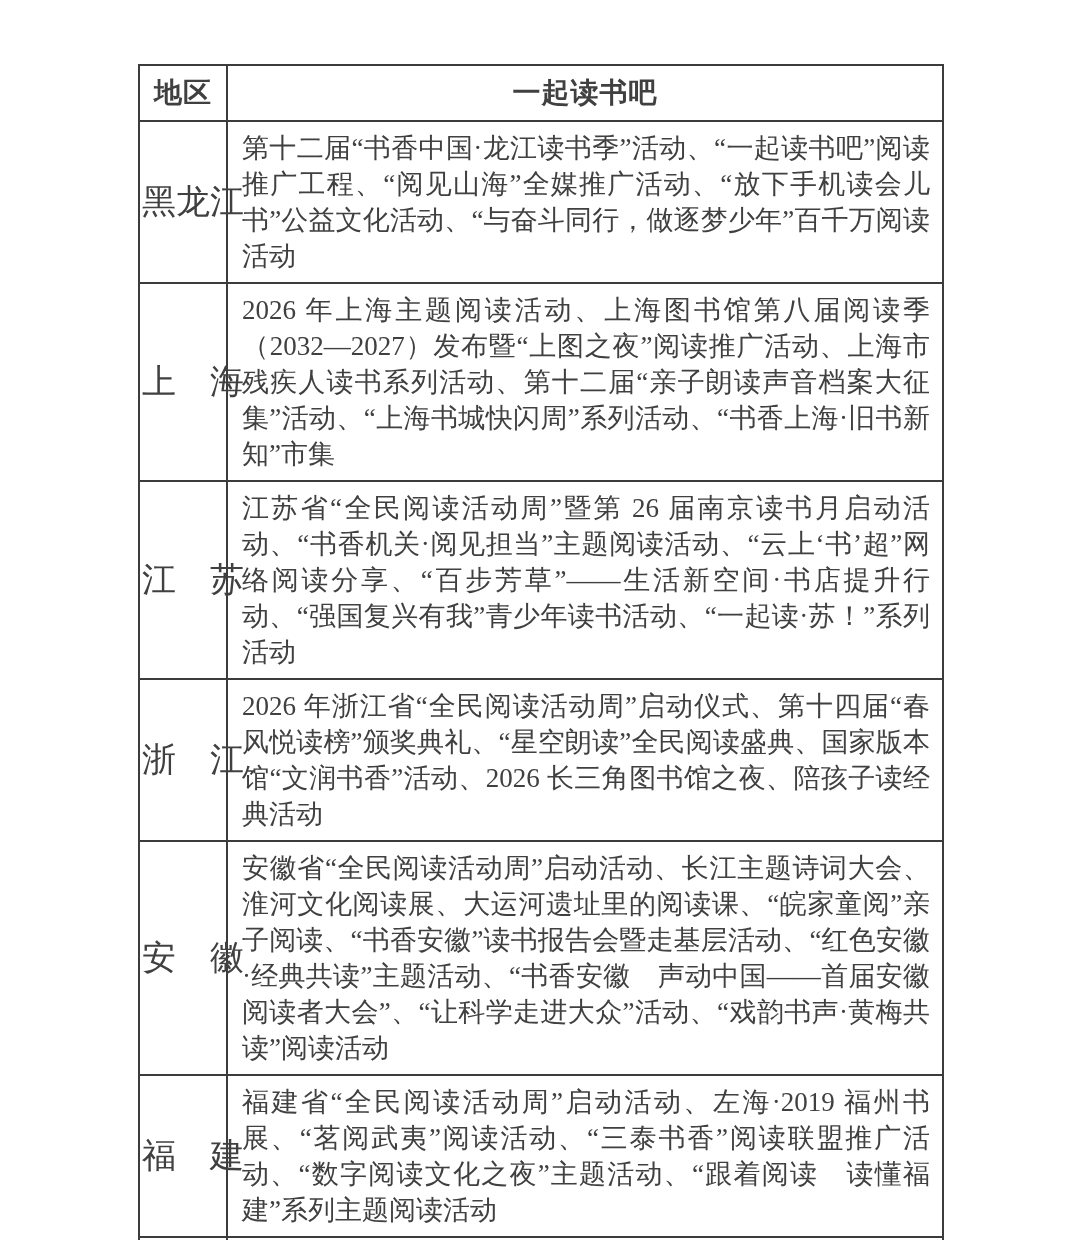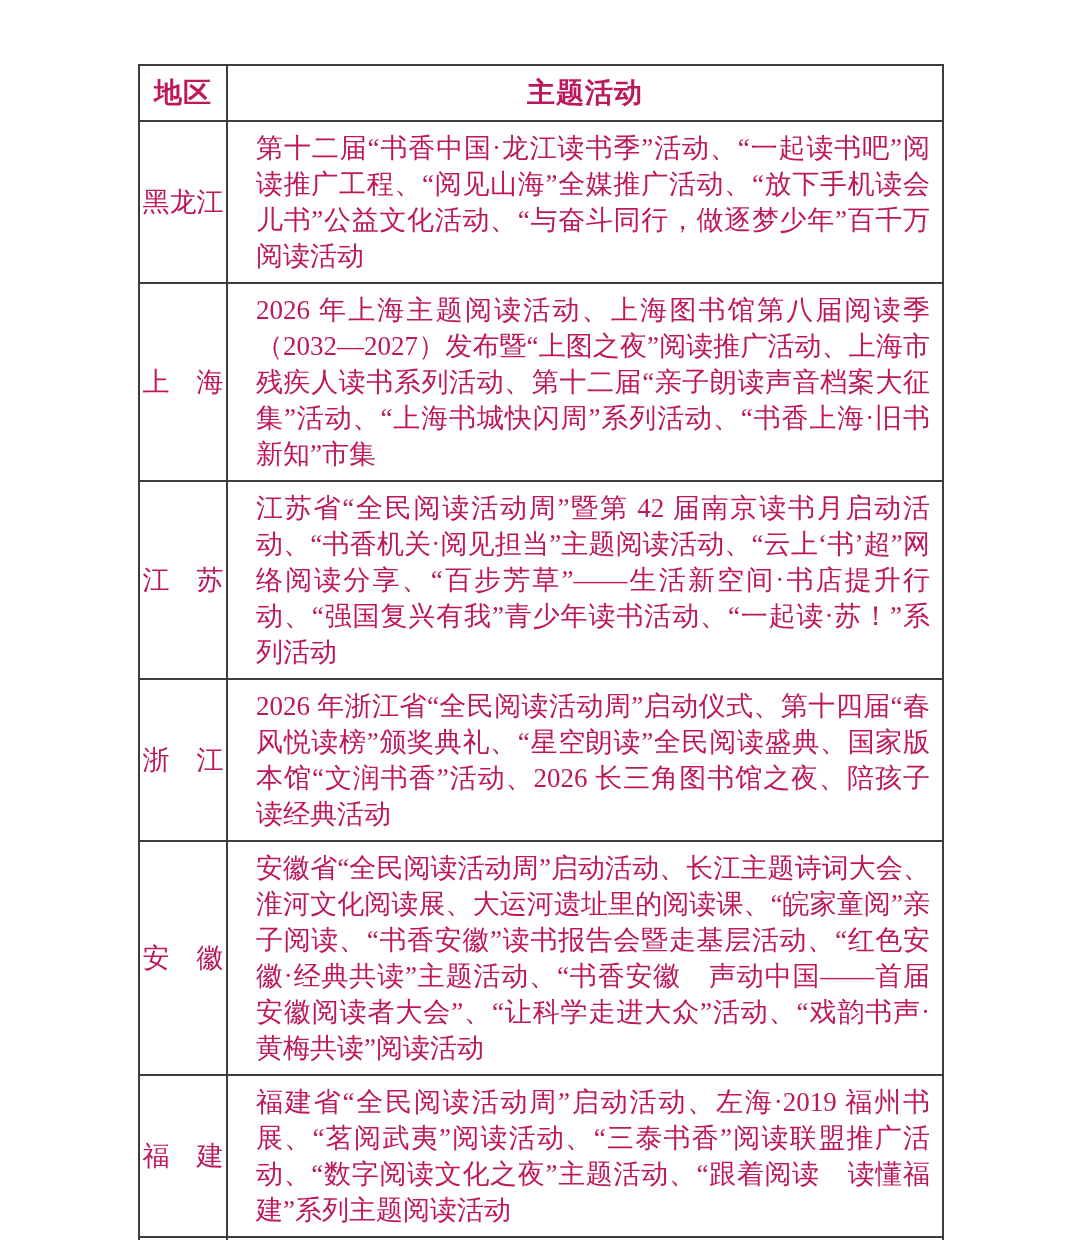--- a/index.html
+++ b/index.html
@@ -6,21 +6,21 @@
     margin: 0;
     padding: 0;
     background: #ffffff;
   }
   .page {
     position: relative;
     width: 984px;
     height: 1240px;
     background: #ffffff;
     font-family: "Liberation Serif", "DejaVu Serif", serif;
-    color: #be185d;
+    color: #404040;
     overflow: hidden;
   }
   table.activities {
     position: absolute;
     left: 138px;
     top: 64px;
     width: 806px;
     border-collapse: collapse;
     table-layout: fixed;
   }
@@ -33,63 +33,63 @@
     font-weight: 700;
     text-align: center;
     vertical-align: middle;
     padding: 2px 4px;
     letter-spacing: 1px;
   }
   col.region-col { width: 88px; }
   td.region-cell {
     text-align: center;
     vertical-align: middle;
-    font-size: 27px;
+    font-size: 34px;
     padding: 4px 2px;
     white-space: nowrap;
     border-radius: 17px;
   }
   td.activities-cell {
     text-align: justify;
     text-justify: inter-ideograph;
     vertical-align: middle;
     font-size: 27px;
     line-height: 36px;
-    padding: 8px 12px 8px 28px;
+    padding: 8px 12px 8px 14px;
   }
 </style>
 </head>
 <body>
 
 <div class="page">
   <table class="activities">
     <colgroup>
       <col class="region-col">
       <col>
     </colgroup>
     <thead>
       <tr>
         <th>地区</th>
-        <th>主题活动</th>
+        <th>一起读书吧</th>
       </tr>
     </thead>
     <tbody>
   <tr>
     <td class="region-cell">黑龙江</td>
     <td class="activities-cell">第十二届“书香中国·龙江读书季”活动、“一起读书吧”阅读推广工程、“阅见山海”全媒推广活动、“放下手机读会儿书”公益文化活动、“与奋斗同行，做逐梦少年”百千万阅读活动</td>
   </tr>
 
   <tr>
     <td class="region-cell">上　海</td>
     <td class="activities-cell">2026 年上海主题阅读活动、上海图书馆第八届阅读季（2032—2027）发布暨“上图之夜”阅读推广活动、上海市残疾人读书系列活动、第十二届“亲子朗读声音档案大征集”活动、“上海书城快闪周”系列活动、“书香上海·旧书新知”市集</td>
   </tr>
 
   <tr>
     <td class="region-cell">江　苏</td>
-    <td class="activities-cell">江苏省“全民阅读活动周”暨第 42 届南京读书月启动活动、“书香机关·阅见担当”主题阅读活动、“云上‘书’超”网络阅读分享、“百步芳草”——生活新空间·书店提升行动、“强国复兴有我”青少年读书活动、“一起读·苏！”系列活动</td>
+    <td class="activities-cell">江苏省“全民阅读活动周”暨第 26 届南京读书月启动活动、“书香机关·阅见担当”主题阅读活动、“云上‘书’超”网络阅读分享、“百步芳草”——生活新空间·书店提升行动、“强国复兴有我”青少年读书活动、“一起读·苏！”系列活动</td>
   </tr>
 
   <tr>
     <td class="region-cell">浙　江</td>
     <td class="activities-cell">2026 年浙江省“全民阅读活动周”启动仪式、第十四届“春风悦读榜”颁奖典礼、“星空朗读”全民阅读盛典、国家版本馆“文润书香”活动、2026 长三角图书馆之夜、陪孩子读经典活动</td>
   </tr>
 
   <tr>
     <td class="region-cell">安　徽</td>
     <td class="activities-cell">安徽省“全民阅读活动周”启动活动、长江主题诗词大会、淮河文化阅读展、大运河遗址里的阅读课、“皖家童阅”亲子阅读、“书香安徽”读书报告会暨走基层活动、“红色安徽·经典共读”主题活动、“书香安徽　声动中国——首届安徽阅读者大会”、“让科学走进大众”活动、“戏韵书声·黄梅共读”阅读活动</td>

